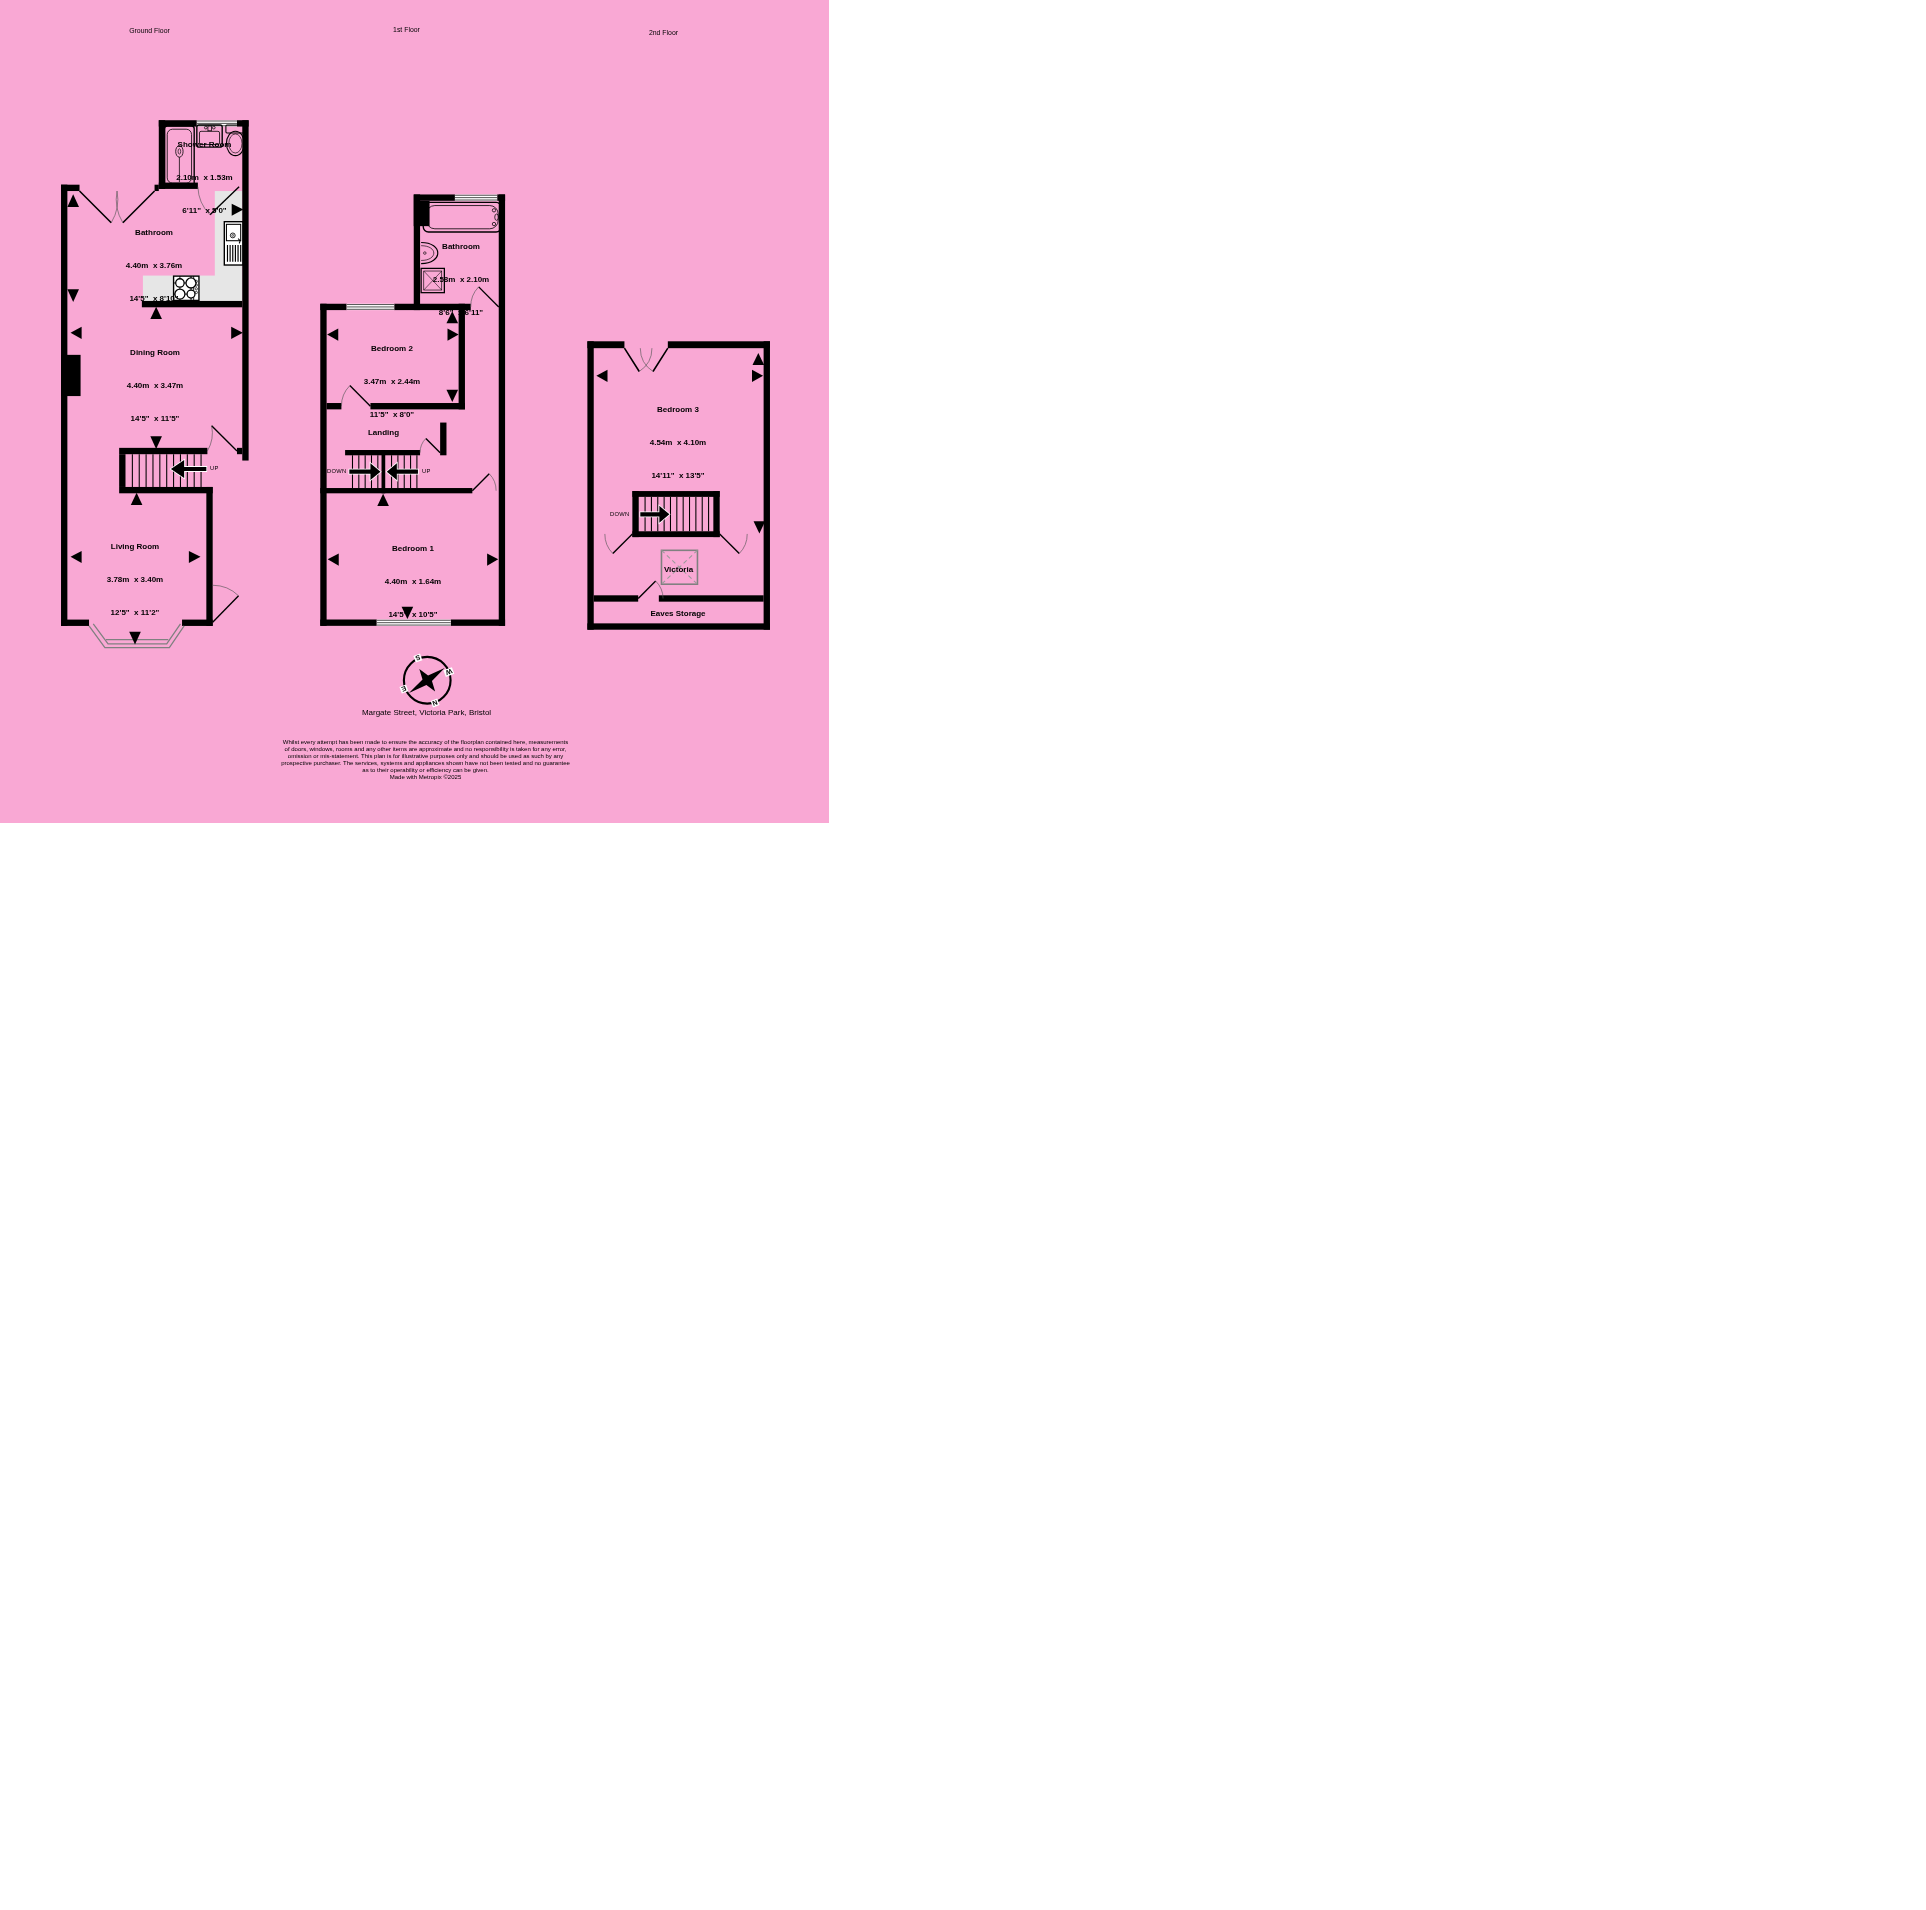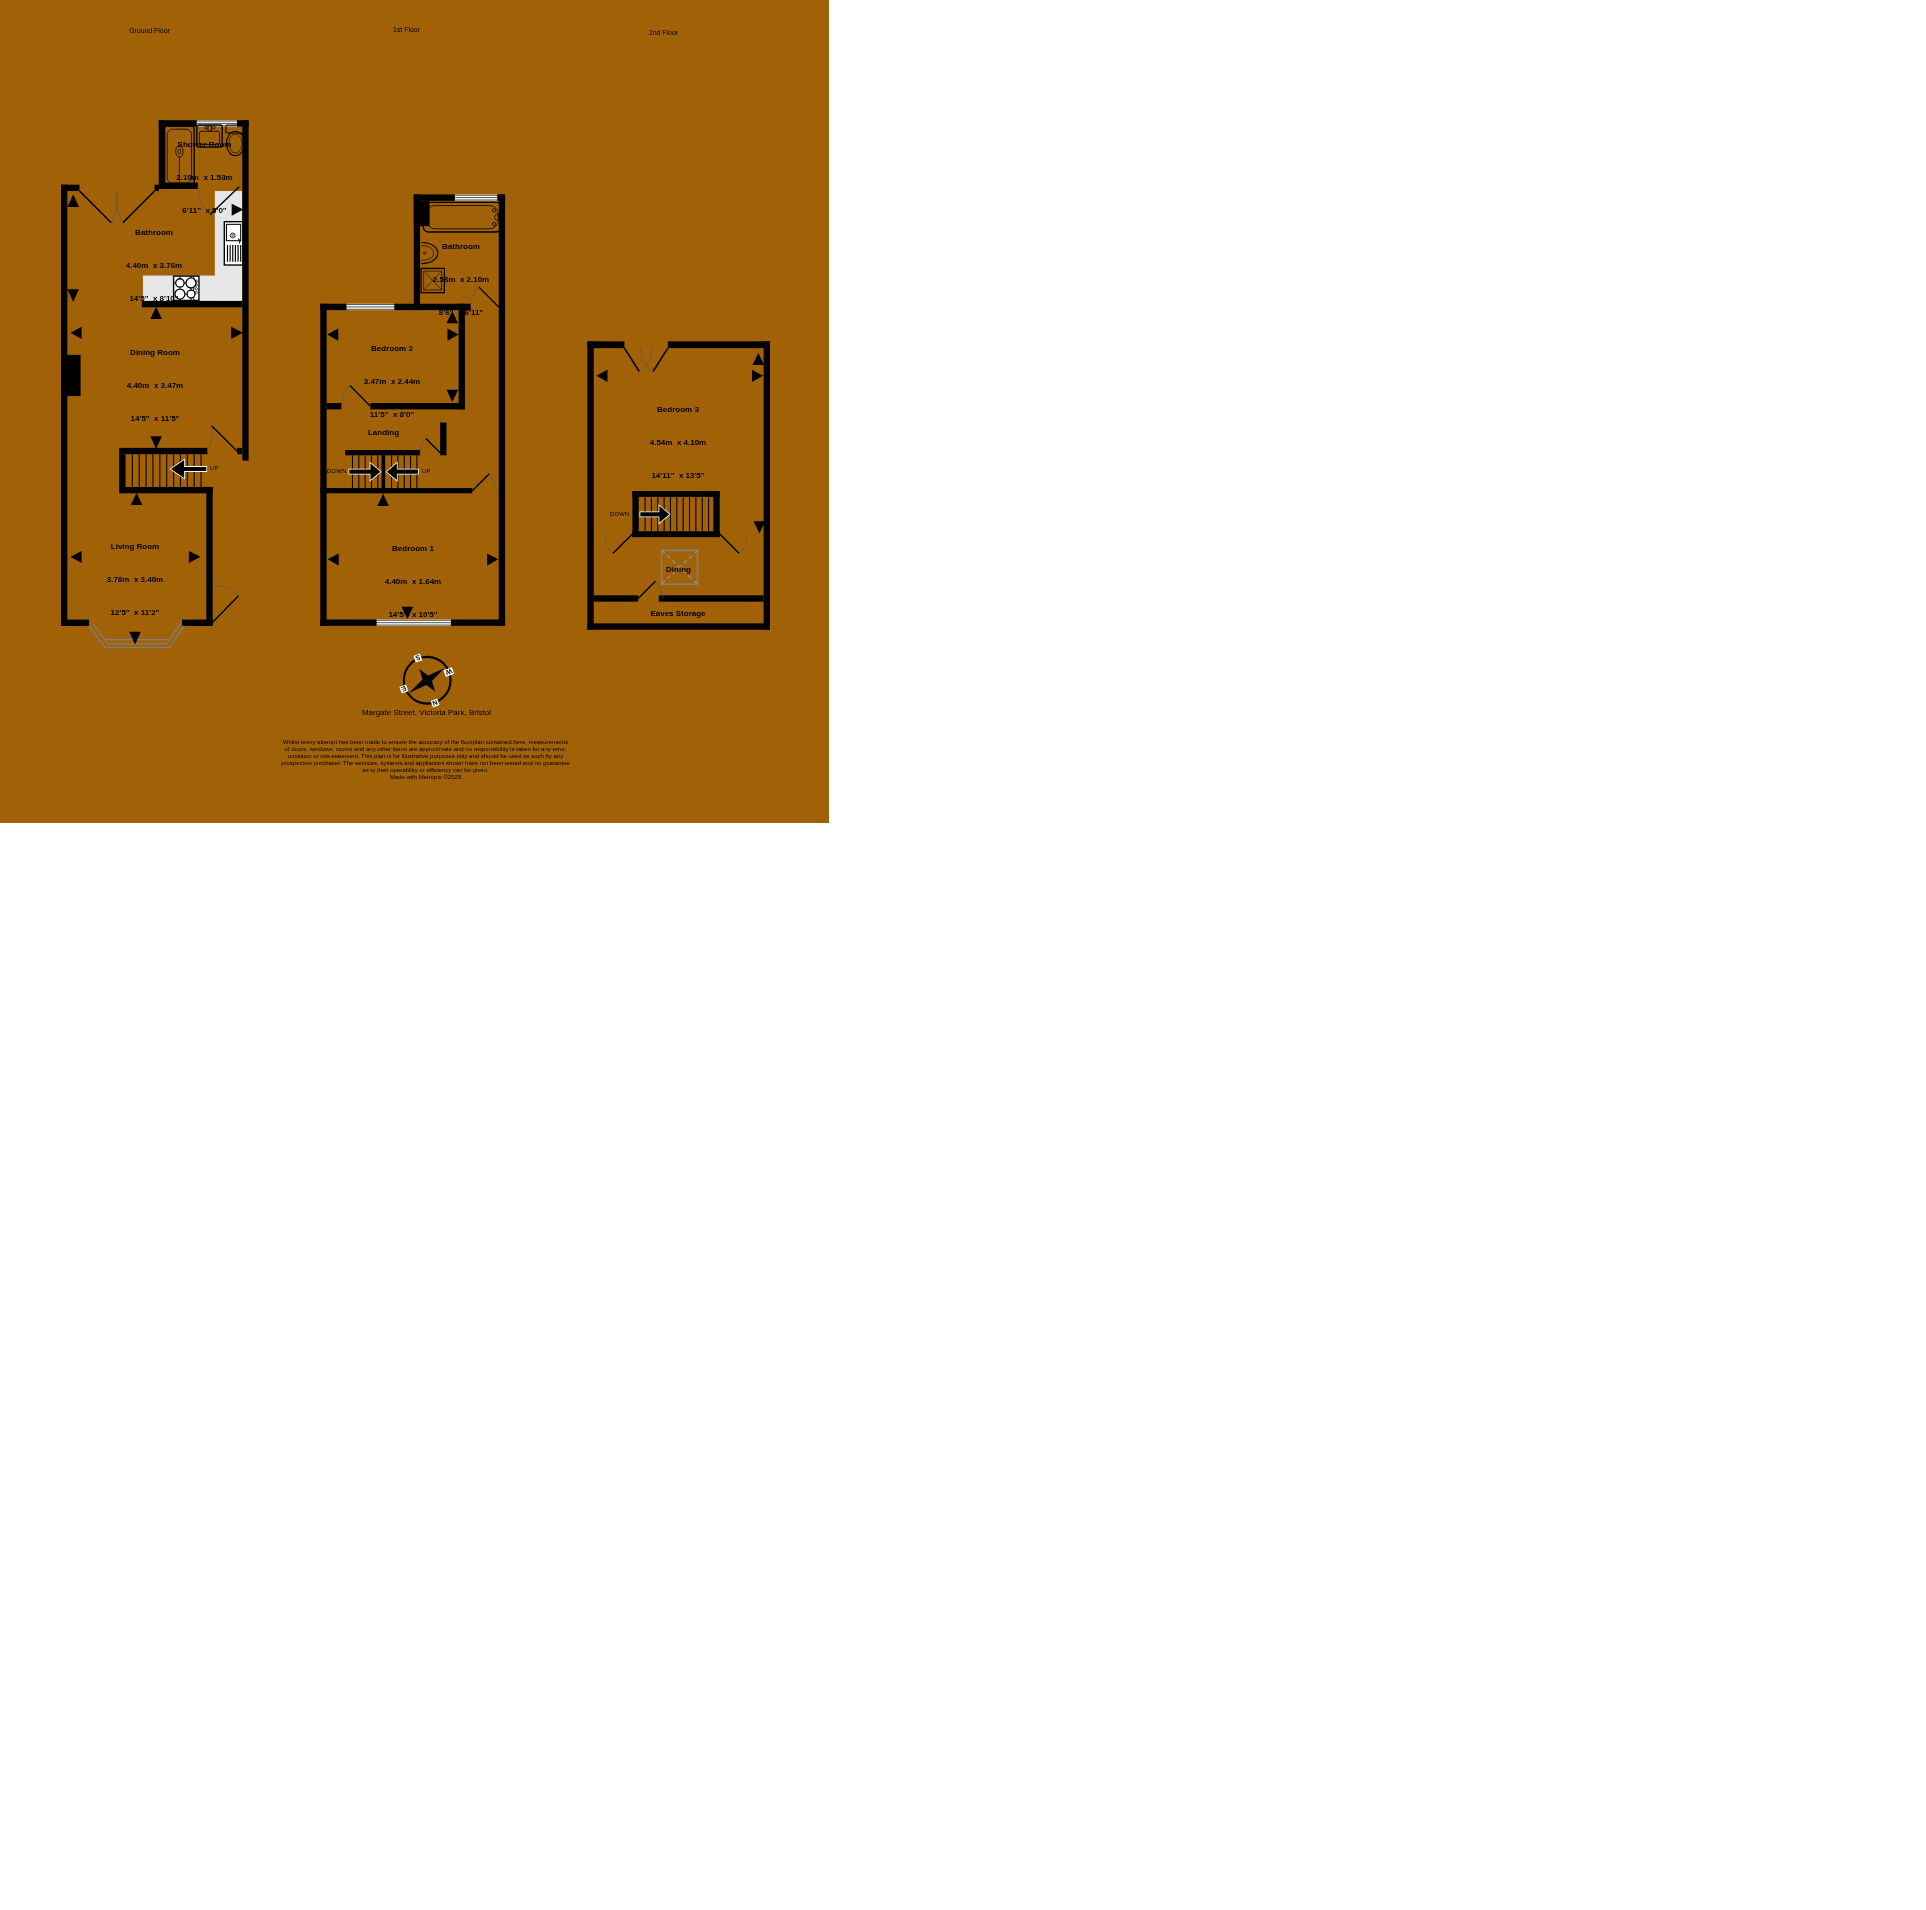--- a/index.html
+++ b/index.html
@@ -1,16 +1,16 @@
 <!DOCTYPE html>
 <html style="font-size:8.5px"><head>
 <meta charset="utf-8">
 <style>
   html,body{margin:0;padding:0;background:#fff;}
-  #page{position:relative;width:829px;height:823px;background:#a16207;
+  #page{position:relative;width:829px;height:823px;background:#f9a8d4;
         font-family:"Liberation Sans",sans-serif;color:#000;overflow:hidden;}
   .floor-label{position:absolute;font-size:6.9px;text-align:center;}
   .room-label{position:absolute;text-align:center;font-weight:bold;font-size:8px;line-height:9px;}
   .room-label .rd{white-space:pre;margin-top:24px;}
   .area-label{position:absolute;text-align:center;font-weight:bold;font-size:8px;}
   .small-label{position:absolute;font-size:5.8px;letter-spacing:0.3px;}
   .plan-svg{position:absolute;}
   .cletter{position:absolute;font-size:6.9px;font-weight:bold;background:#fff;padding:0 1.1px;
            transform:translate(-50%,-50%) rotate(160deg);}
   #address{position:absolute;left:215px;top:708px;width:423px;text-align:center;font-size:8px;}
@@ -324,21 +324,21 @@
     <div class="rd">4.40m  x 1.64m</div>
     <div class="rd">14'5"  x 10'5"</div>
   </div>
   <div class="room-label" style="left:625px;top:405px;width:106px">
     <div class="rn">Bedroom 3</div>
     <div class="rd">4.54m  x 4.10m</div>
     <div class="rd">14'11"  x 13'5"</div>
   </div>
 
   <div class="area-label" style="left:357px;top:428px;width:53px">Landing</div>
-  <div class="area-label" style="left:652px;top:565px;width:53px">Dining</div>
+  <div class="area-label" style="left:652px;top:565px;width:53px">Victoria</div>
   <div class="area-label" style="left:625px;top:609px;width:106px">Eaves Storage</div>
 
   <div class="small-label" style="left:210px;top:465px">UP</div>
   <div class="small-label" style="left:327px;top:468px;width:18px;text-align:right">DOWN</div>
   <div class="small-label" style="left:422px;top:468px">UP</div>
   <div class="small-label" style="left:610px;top:511px">DOWN</div>
 
   <svg class="plan-svg" style="left:397px;top:650px" width="61" height="61" viewBox="0 0 115 115">
     <circle cx="57" cy="57" r="44" fill="none" stroke="#000" stroke-width="4"></circle>
     <polygon points="89.8,34.1 65.9,58.6 71.9,78.3 55.4,65.9 22.6,81.1 48.1,55.4 42.1,35.7 58.6,48.1" fill="#000"></polygon>

